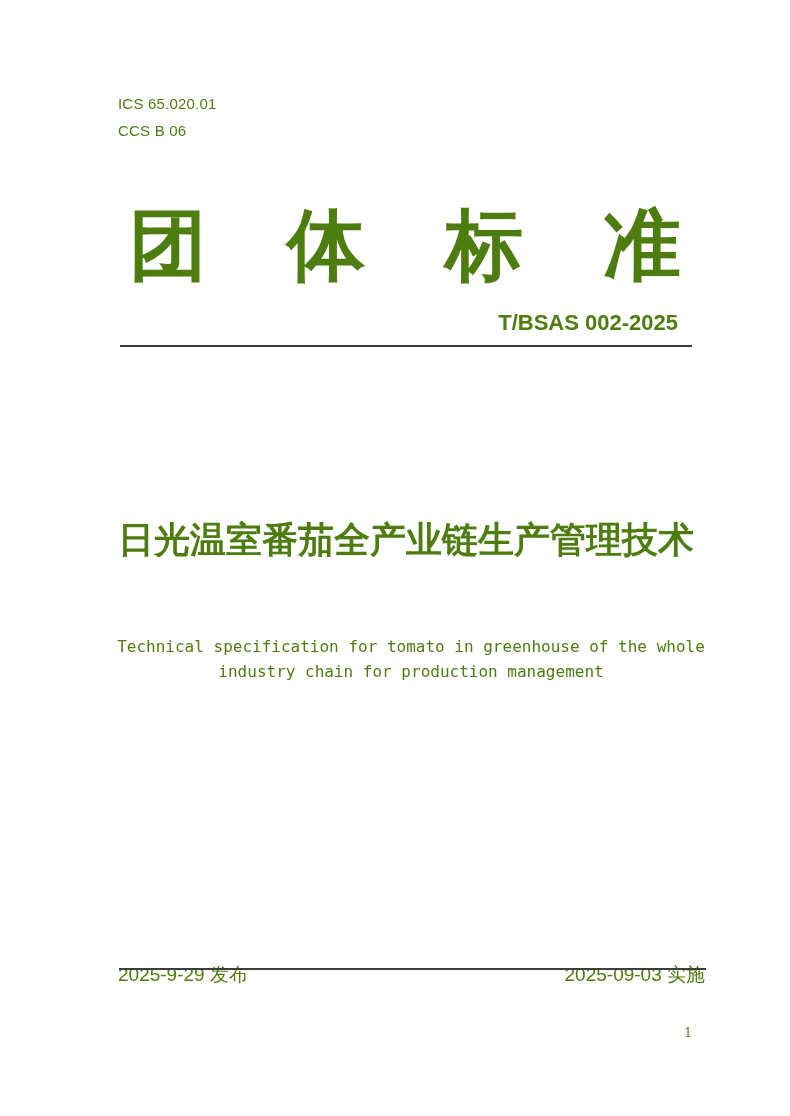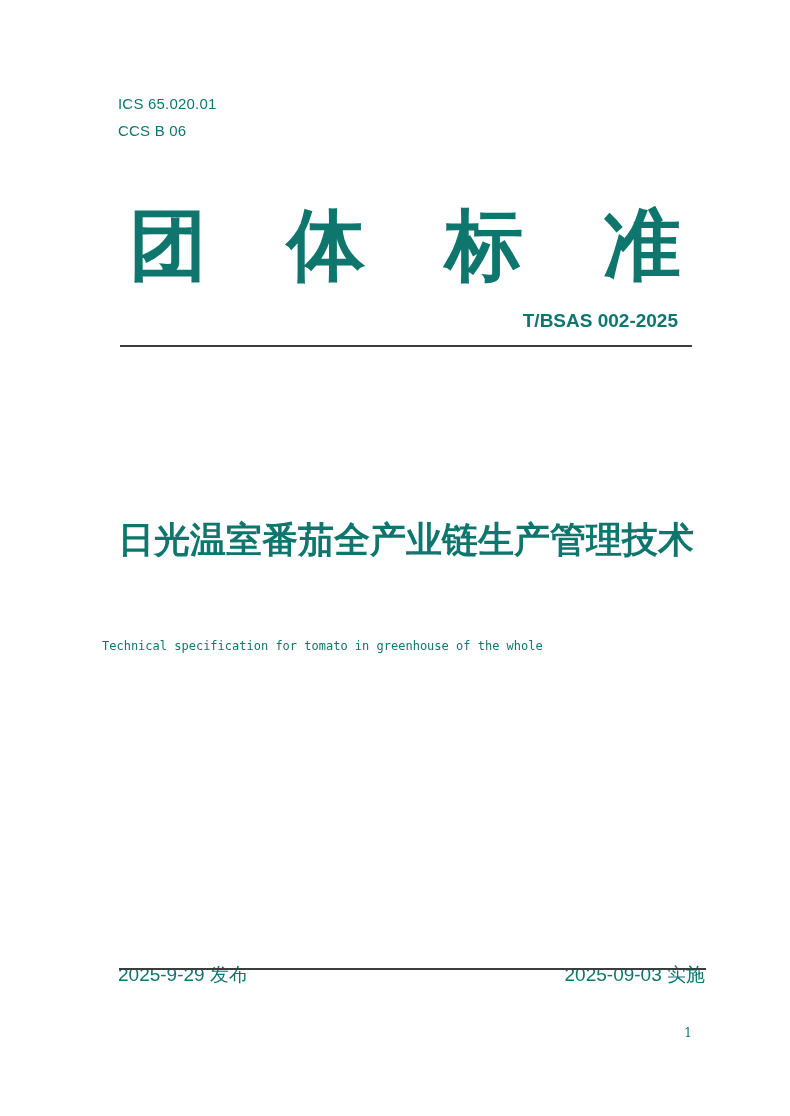--- a/index.html
+++ b/index.html
@@ -7,21 +7,21 @@
     padding: 0;
     background: #ffffff;
   }
   .page {
     position: relative;
     width: 790px;
     height: 1116px;
     background: #ffffff;
     overflow: hidden;
     font-family: "Liberation Sans", sans-serif;
-    color: #0f766e;
+    color: #4d7c0f;
   }
   .meta {
     position: absolute;
     left: 118px;
     top: 90px;
     font-size: 15px;
     line-height: 27px;
     letter-spacing: 0.2px;
   }
   .doc-type {
@@ -39,21 +39,21 @@
     white-space: nowrap;
   }
   .std-num {
     position: absolute;
     left: 118px;
     top: 310px;
     width: 574px;
     padding-right: 14px;
     box-sizing: border-box;
     text-align: right;
-    font-size: 19px;
+    font-size: 22px;
     font-weight: 700;
   }
   .rule {
     position: absolute;
     height: 2px;
     background: #3d3d3d;
   }
   .rule-top {
     left: 120px;
     top: 345px;
@@ -68,22 +68,22 @@
     font-size: 36px;
     font-weight: 700;
     line-height: 62px;
     font-family: "DejaVu Sans", "Liberation Sans", sans-serif;
   }
   .title-en {
     position: absolute;
     left: 102px;
     top: 634px;
     width: 618px;
-    text-align: left;
-    font-size: 12px;
+    text-align: center;
+    font-size: 16px;
     line-height: 25px;
     font-family: "DejaVu Sans Mono", "Liberation Mono", monospace;
   }
   .dates {
     position: absolute;
     left: 118px;
     top: 937px;
     width: 587px;
     display: flex;
     justify-content: space-between;
@@ -126,20 +126,21 @@
   <div class="std-num">T/BSAS 002-2025</div>
 
   <div class="rule rule-top"></div>
 
   <div class="title-zh">
     <div>日光温室番茄全产业链生产管理技术</div>
   </div>
 
   <div class="title-en">
     <div>Technical specification for tomato in greenhouse of the whole</div>
+    <div>industry chain for production management</div>
   </div>
 
   <div class="dates">
     <span>2025-9-29 发布</span>
     <span>2025-09-03 实施</span>
   </div>
 
   <div class="rule rule-bottom"></div>
 
   <div class="page-number">1</div>

